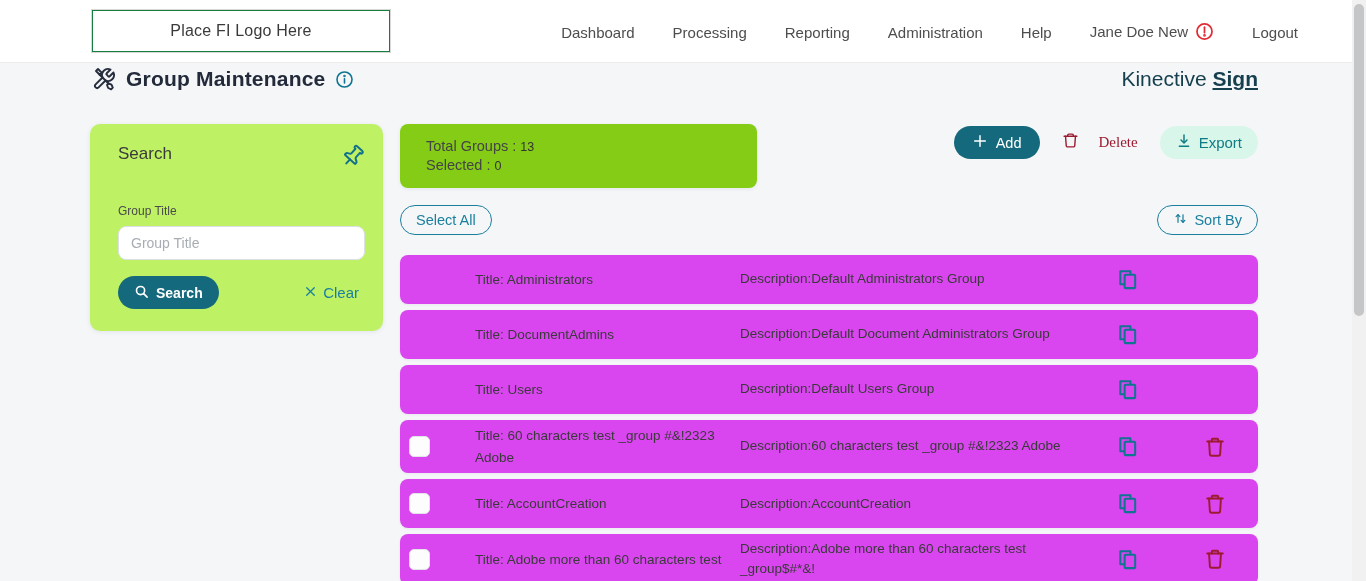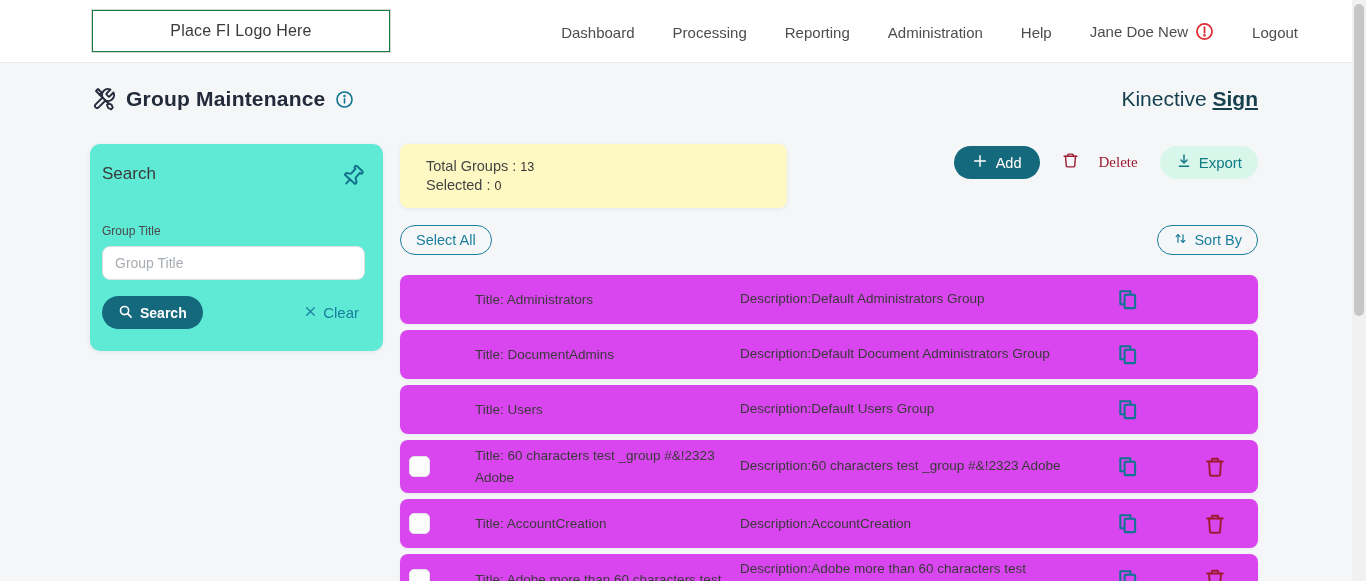--- a/index.html
+++ b/index.html
@@ -8,46 +8,46 @@
 
   
   .topbar { height:63px; background:#ffffff; display:flex; align-items:center; border-bottom:1px solid #ececec; }
   .logo-box { margin-left:92px; width:298px; height:42px; border:1px solid #15803d; box-shadow:0 0 0 1px #d7d7d7; display:flex; align-items:center; justify-content:center; font-size:16px; color:#3a3a3a; letter-spacing:.2px; background:#fff; }
   .nav { margin-left:auto; margin-right:68px; display:flex; align-items:flex-end; gap:38px; }
   .nav-item { font-size:15px; color:#4d4d4d; cursor:pointer; white-space:nowrap; }
   .user-item { display:flex; align-items:center; gap:7px; }
   .alert-icon svg { display:block; }
 
   
-  .page-head { display:flex; align-items:flex-end; margin:24px 108px 0 92px; }
+  .page-head { display:flex; align-items:flex-end; margin:4px 108px 0 92px; }
   .title-wrap { display:flex; align-items:center; gap:10px; }
   .tools-icon svg, .info-icon svg { display:block; }
   .page-title { font-size:21px; font-weight:bold; color:#232a3a; letter-spacing:.2px; }
   .brand { margin-left:auto; font-size:21px; color:#17404e; }
   .brand b { font-weight:bold;text-decoration:underline; }
 
   
   .main { display:flex; margin:33px 108px 0 90px; gap:17px; align-items:flex-start; }
 
   
-  .search-card { width:293px; background:#5eead4; border-radius:10px; box-shadow:0 1px 5px rgba(30,40,60,.08); padding:20px 18px 22px 12px; }
+  .search-card { width:293px; background:#bef264; border-radius:10px; box-shadow:0 1px 5px rgba(30,40,60,.08); padding:20px 18px 22px 28px; }
   .search-head { display:flex; align-items:flex-start; }
   .search-title { font-size:17px; color:#3a3a3a; }
   .pin-icon { margin-left:auto; cursor:pointer; }
   .field-label { font-size:12px; color:#4a4a4a; margin-top:32px; }
   .text-input { margin-top:8px; width:100%; height:34px; border:1px solid #dcdfe3; border-radius:8px; padding:0 12px; font-size:14px; color:#333; font-family:"Liberation Sans",sans-serif; outline:none; }
   .text-input::placeholder { color:#a8adb3; }
   .search-actions { display:flex; align-items:center; margin-top:16px; }
   .btn-search { display:flex; align-items:center; gap:7px; background:#15697c; color:#fff; border:none; border-radius:17px; height:33px; padding:0 16px; font-size:14px; font-weight:bold; cursor:pointer; font-family:"Liberation Sans",sans-serif; }
   .clear-link { margin-left:auto; margin-right:6px; display:flex; align-items:center; gap:6px; color:#1b7f9e; font-size:15px; cursor:pointer; }
 
   
   .right-col { flex:1; }
   .summary-row { display:flex; align-items:flex-start; }
-  .summary-card { width:387px; background:#fef9c3; border-radius:8px; box-shadow:0 1px 4px rgba(30,40,60,.07); padding:11px 18px 12px 26px; }
+  .summary-card { width:357px; background:#84cc16; border-radius:8px; box-shadow:0 1px 4px rgba(30,40,60,.07); padding:11px 18px 12px 26px; }
   .summary-line { font-size:14.5px; color:#444; margin:3px 0; }
   .summary-line .val { font-size:12.5px; color:#333; }
   .top-actions { margin-left:auto; display:flex; align-items:center; gap:22px; margin-top:2px; }
   .btn-add { display:flex; align-items:center; gap:8px; background:#15697c; color:#fff; border:none; border-radius:17px; height:33px; padding:0 18px; font-size:14.5px; cursor:pointer; font-family:"Liberation Sans",sans-serif; }
   .btn-delete { display:flex; align-items:center; gap:20px; background:transparent; border:none; color:#9c1b30; font-size:15px; cursor:pointer; font-family:Liberation Serif, serif; }
   .btn-export { display:flex; align-items:center; gap:7px; background:#d9f6ea; color:#0f7b84; border:none; border-radius:17px; height:33px; padding:0 16px; font-size:15px; cursor:pointer; font-family:"Liberation Sans",sans-serif; }
 
   .list-controls { display:flex; align-items:center; margin-top:17px; }
   .btn-outline { display:flex; align-items:center; gap:6px; background:transparent; border:1.5px solid #1b7f9e; color:#1b7f9e; border-radius:16px; height:30px; padding:0 15px; font-size:14.5px; cursor:pointer; font-family:"Liberation Sans",sans-serif; }
   .btn-sort { margin-left:auto; }

